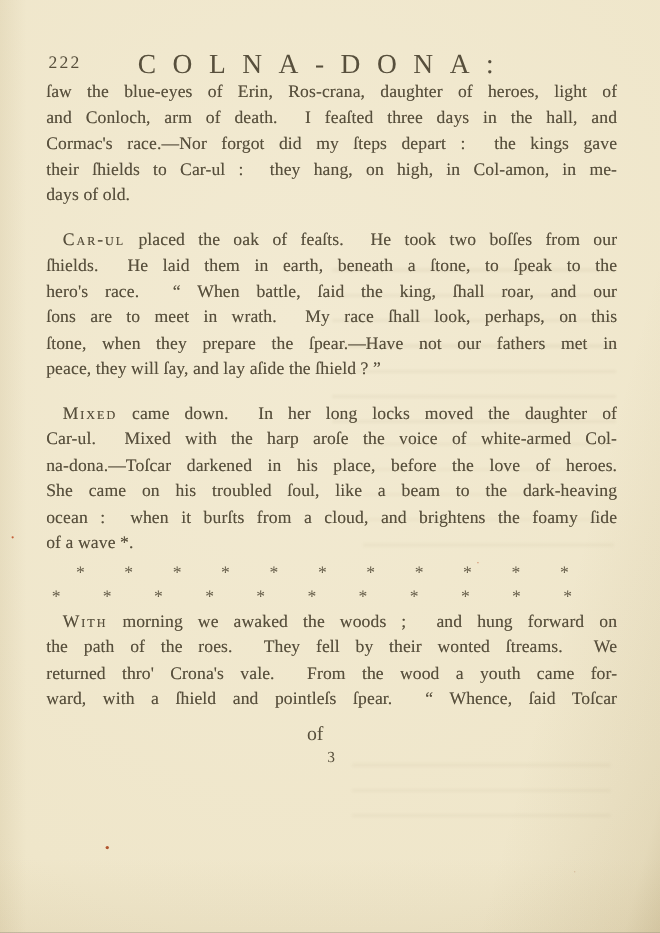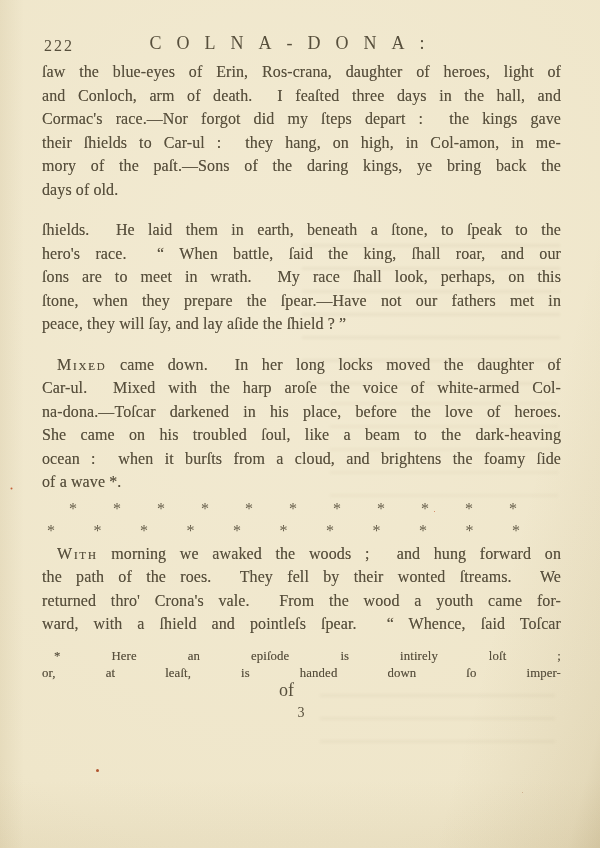--- a/index.html
+++ b/index.html
@@ -29,24 +29,24 @@
   
   .specks{
     position:absolute;top:769px;left:96px;width:3px;height:3px;border-radius:50%;
     background:#b0542e;
     box-shadow:-86px -282px 0 -0.5px #c4603a,
                337px -259px 0 -1px rgba(192,82,44,.8),
                425px 22px 0 -1px rgba(160,90,50,.45);
     pointer-events:none;
   }
   .content{position:absolute;left:42px;width:519px;top:33px;}
-  .header{position:relative;height:26px;margin-bottom:1px;}
+  .header{position:relative;height:26px;margin-bottom:1px;margin-top:12px;}
   .page-number{position:absolute;left:2px;top:4px;font-size:16px;letter-spacing:2px;}
   .title-wrap{position:absolute;left:0;right:0;top:0;text-align:center;}
-  .running-title{font-size:18px;letter-spacing:15px;display:inline-block;transform:translateX(-7px);white-space:nowrap;text-align:center;}
+  .running-title{font-size:25px;letter-spacing:15px;display:inline-block;transform:translateX(-7px);white-space:nowrap;text-align:center;}
   .line{
     font-size:16px;line-height:23.5px;height:23.5px;
     text-align:justify;text-align-last:justify;
     white-space:pre-wrap;overflow:hidden;
     letter-spacing:.1px;
     text-shadow:0 0 .6px rgba(87,79,60,.55);
   }
   .line.last{text-align-last:left;}
   .line.indent{text-indent:15px;}
   .lead{font-variant:small-caps;letter-spacing:1.8px;}
@@ -79,24 +79,24 @@
         <span class="running-title">COLNA-DONA:</span>
       </div>
     </div>
 
     <div id="body-blocks">
         <div class="para">
           <div class="line">ſaw the blue-eyes of Erin, Ros-crana, daughter of heroes, light of</div>
           <div class="line">and Conloch, arm of death.  I feaſted three days in the hall, and</div>
           <div class="line">Cormac's race.—Nor forgot did my ſteps depart :  the kings gave</div>
           <div class="line">their ſhields to Car-ul :  they hang, on high, in Col-amon, in me-</div>
-          <div class="line">mory of the paſt.—Sons of the daring kings, ye bring back the</div>
           <div class="line last">days of old.</div>
         </div>
         <div class="para">
+          <div class="line indent"><span class="lead">Car-ul</span> placed the oak of feaſts.  He took two boſſes from our</div>
           <div class="line">ſhields.  He laid them in earth, beneath a ſtone, to ſpeak to the</div>
           <div class="line">hero's race.  “ When battle, ſaid the king, ſhall roar, and our</div>
           <div class="line">ſons are to meet in wrath.  My race ſhall look, perhaps, on this</div>
           <div class="line">ſtone, when they prepare the ſpear.—Have not our fathers met in</div>
           <div class="line last">peace, they will ſay, and lay aſide the ſhield ? ”</div>
         </div>
         <div class="para">
           <div class="line indent"><span class="lead">Mixed</span> came down.  In her long locks moved the daughter of</div>
           <div class="line">Car-ul.  Mixed with the harp aroſe the voice of white-armed Col-</div>
           <div class="line">na-dona.—Toſcar darkened in his place, before the love of heroes.</div>
@@ -134,24 +134,20 @@
         </div>
         <div class="para">
           <div class="line indent"><span class="lead">With</span> morning we awaked the woods ;  and hung forward on</div>
           <div class="line">the path of the roes.  They fell by their wonted ſtreams.  We</div>
           <div class="line">returned thro' Crona's vale.  From the wood a youth came for-</div>
           <div class="line">ward, with a ſhield and pointleſs ſpear.  “ Whence, ſaid Toſcar</div>
         </div>
       </div>
 
     <div id="footnote" class="footnote">
-        <div class="fn-col">
-          <div class="line indent">* Here an epiſode is intirely loſt ;</div>
-          <div class="line">or, at leaſt, is handed down ſo imper-</div>
-        </div>
       </div>
 
     <div class="catchword-row">
       <span>of</span>
     </div>
     <div class="signature-row">
       <span>3</span>
     </div>
   </div>
 </div>

